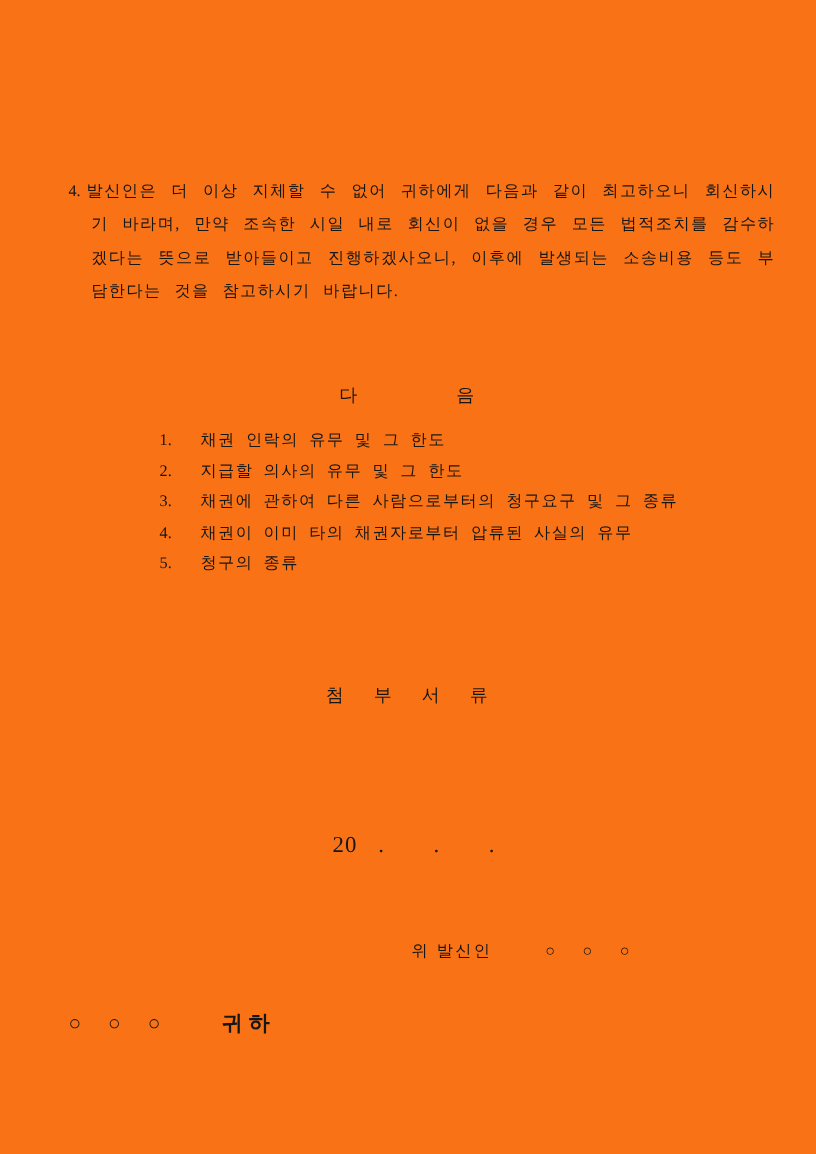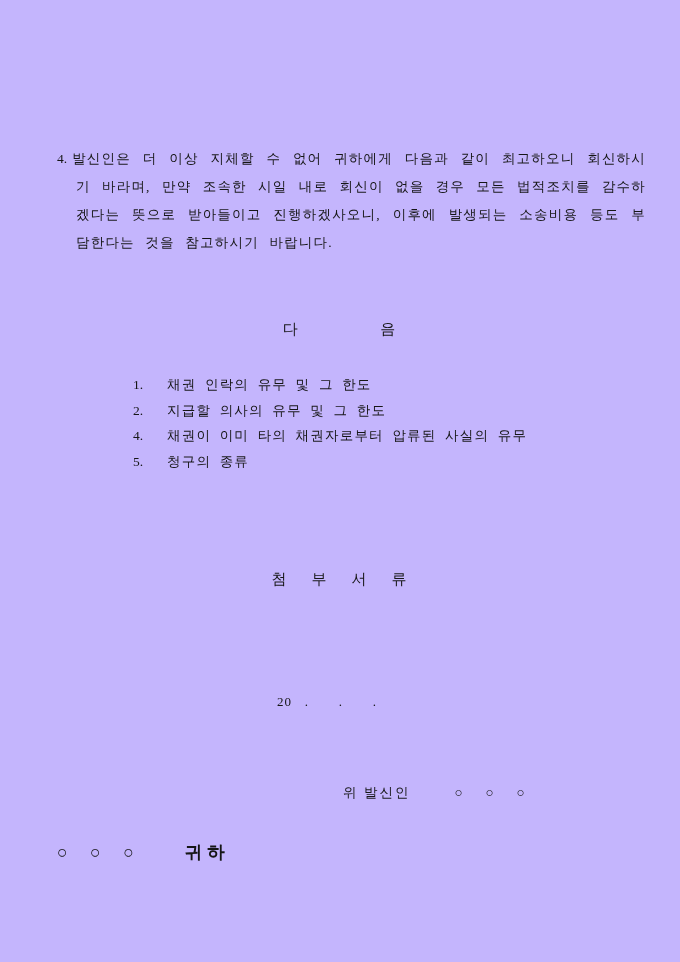--- a/index.html
+++ b/index.html
@@ -1,20 +1,20 @@
 <!DOCTYPE html>
 <html><head>
 <meta charset="utf-8">
 <style>
   html, body { margin: 0; padding: 0; background: #ffffff; }
   .page {
     position: relative;
     width: 680px;
     height: 962px;
-    background: #c4b5fd;
+    background: #f97316;
     color: #161616;
     font-family: "Liberation Serif", "DejaVu Serif", serif;
     overflow: hidden;
   }
   .pre { white-space: pre; }
 
   
   .para4 {
     position: absolute;
     top: 145px;
@@ -51,28 +51,28 @@
     letter-spacing: 1.2px;
     word-spacing: 4px;
   }
   .list .row { line-height: 25.5px; }
   .list .no {
     display: inline-block;
     width: 34px;
     letter-spacing: 0;
     word-spacing: 0;
   }
-  .daum-list   { top: 372px; left: 133px; }
+  .daum-list   { top: 354px; left: 133px; }
   .attach-list { top: 595px; left: 145px; }
 
   .date-line {
     position: absolute;
     top: 694px;
     left: 277px;
-    font-size: 13px;
+    font-size: 19px;
     letter-spacing: 1px;
     white-space: pre;
   }
 
   .sender-line {
     position: absolute;
     top: 768px;
     left: 343px;
     font-size: 13.5px;
     letter-spacing: 2px;
@@ -109,20 +109,23 @@
   <div class="heading heading-daum">다              음</div>
 
   <div class="list daum-list">
     <div class="row">
       <span class="no">1.</span><span class="txt">채권 인락의 유무 및 그 한도</span>
     </div>
     <div class="row">
       <span class="no">2.</span><span class="txt">지급할 의사의 유무 및 그 한도</span>
     </div>
     <div class="row">
+      <span class="no">3.</span><span class="txt">채권에 관하여 다른 사람으로부터의 청구요구 및 그 종류</span>
+    </div>
+    <div class="row">
       <span class="no">4.</span><span class="txt">채권이 이미 타의 채권자로부터 압류된 사실의 유무</span>
     </div>
     <div class="row">
       <span class="no">5.</span><span class="txt">청구의 종류</span>
     </div>
   </div>
 
   <div class="heading heading-attach">첨    부    서    류</div>
 
 

